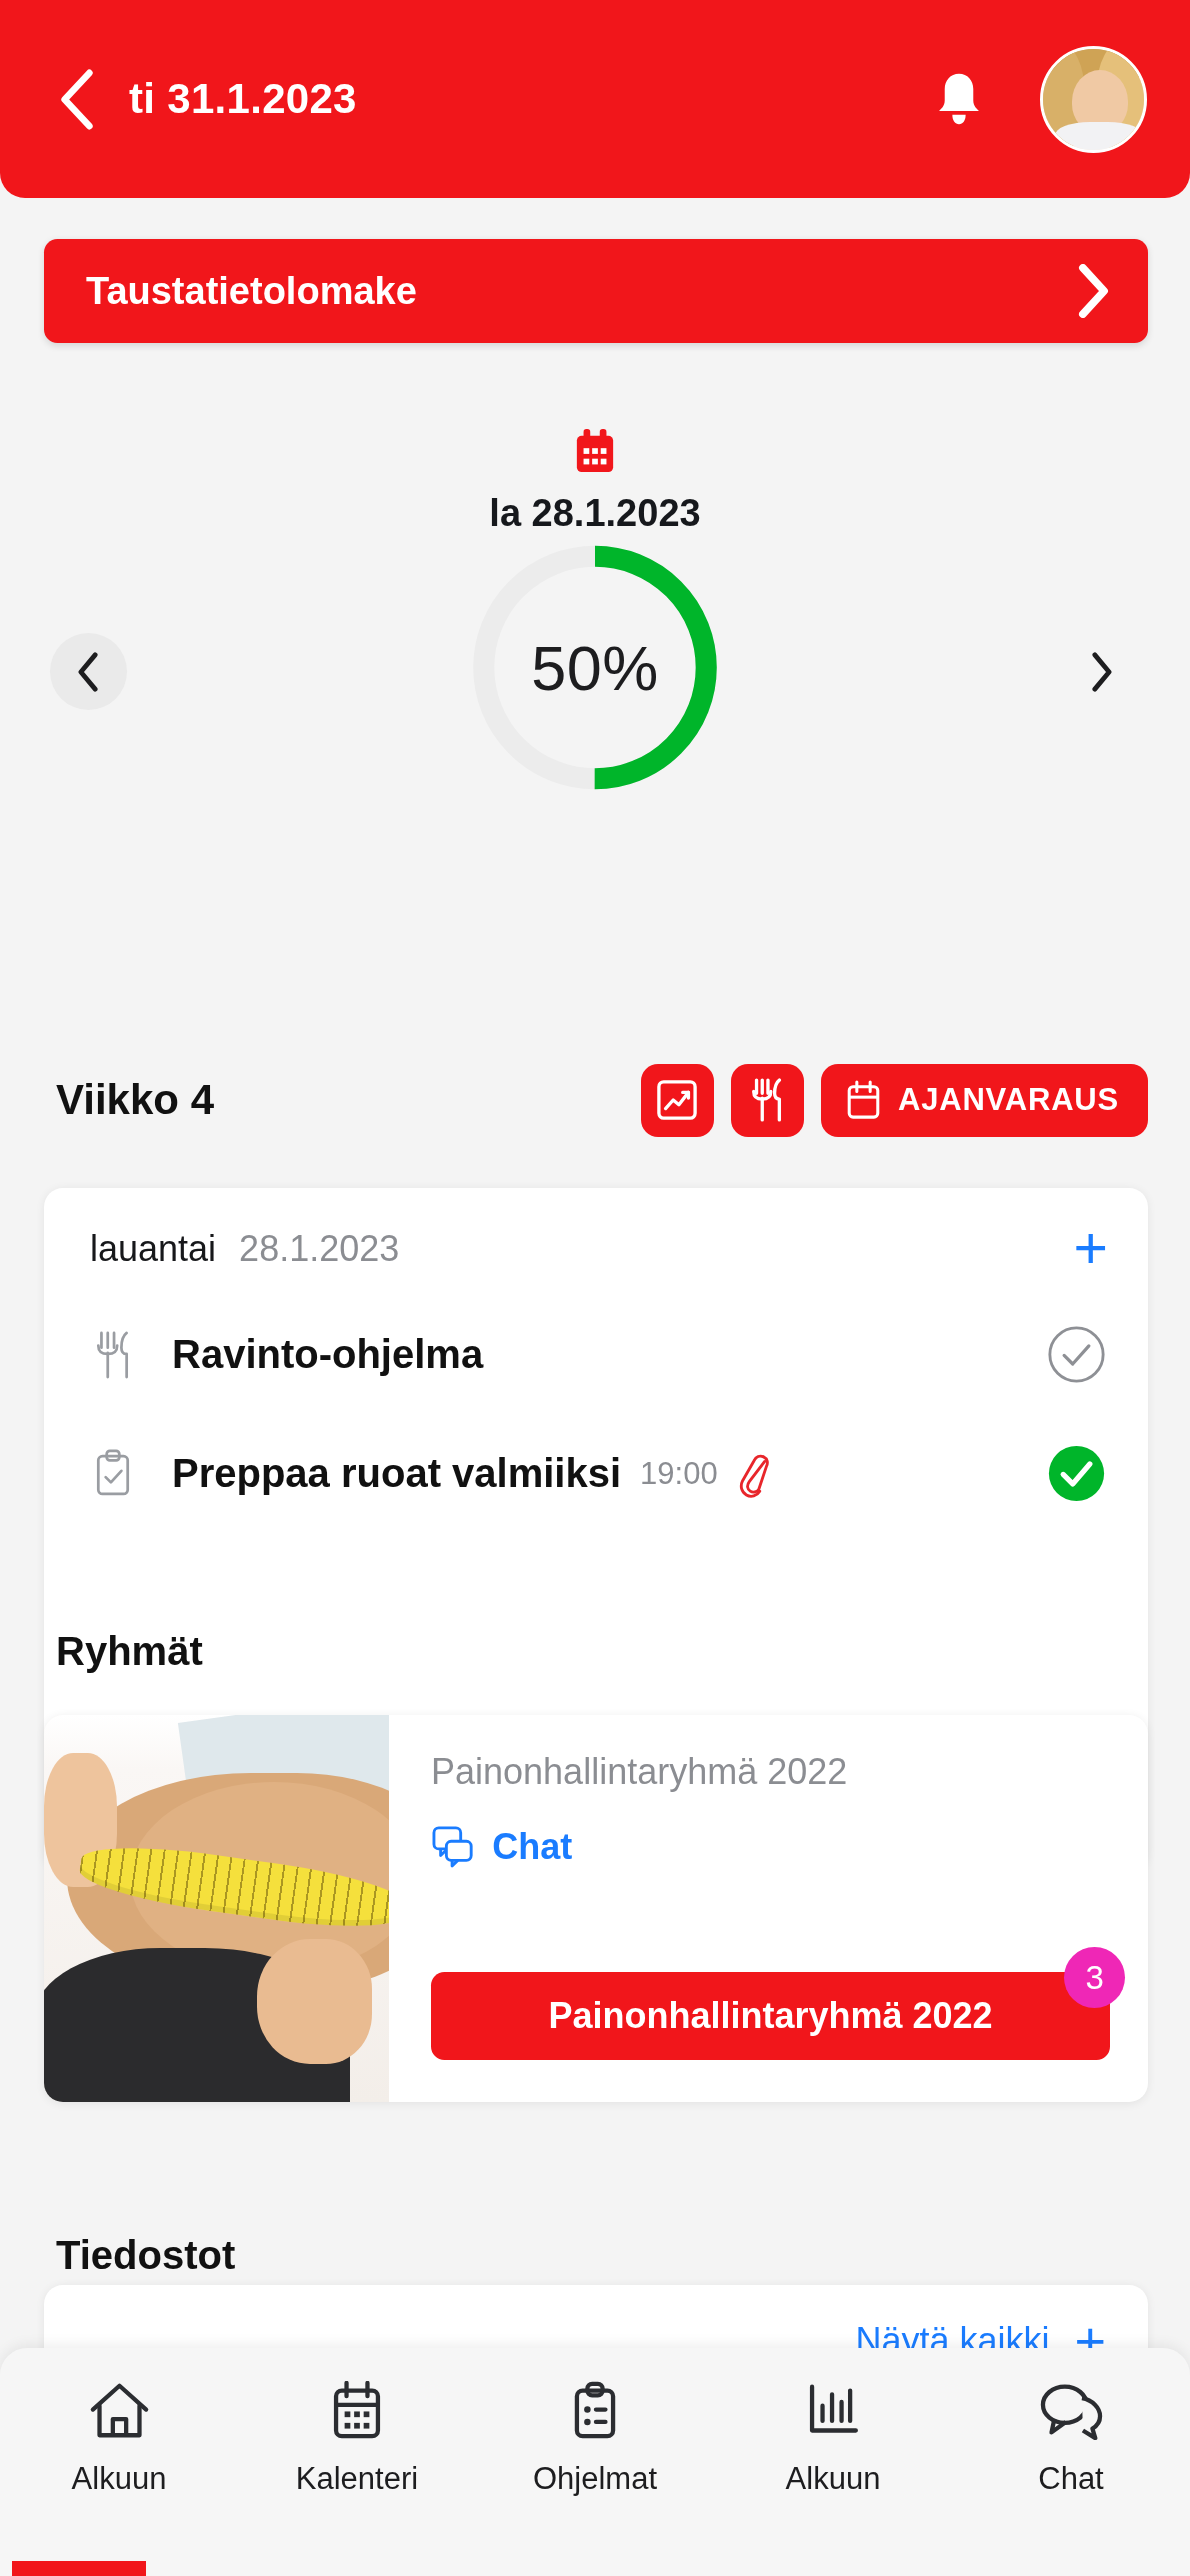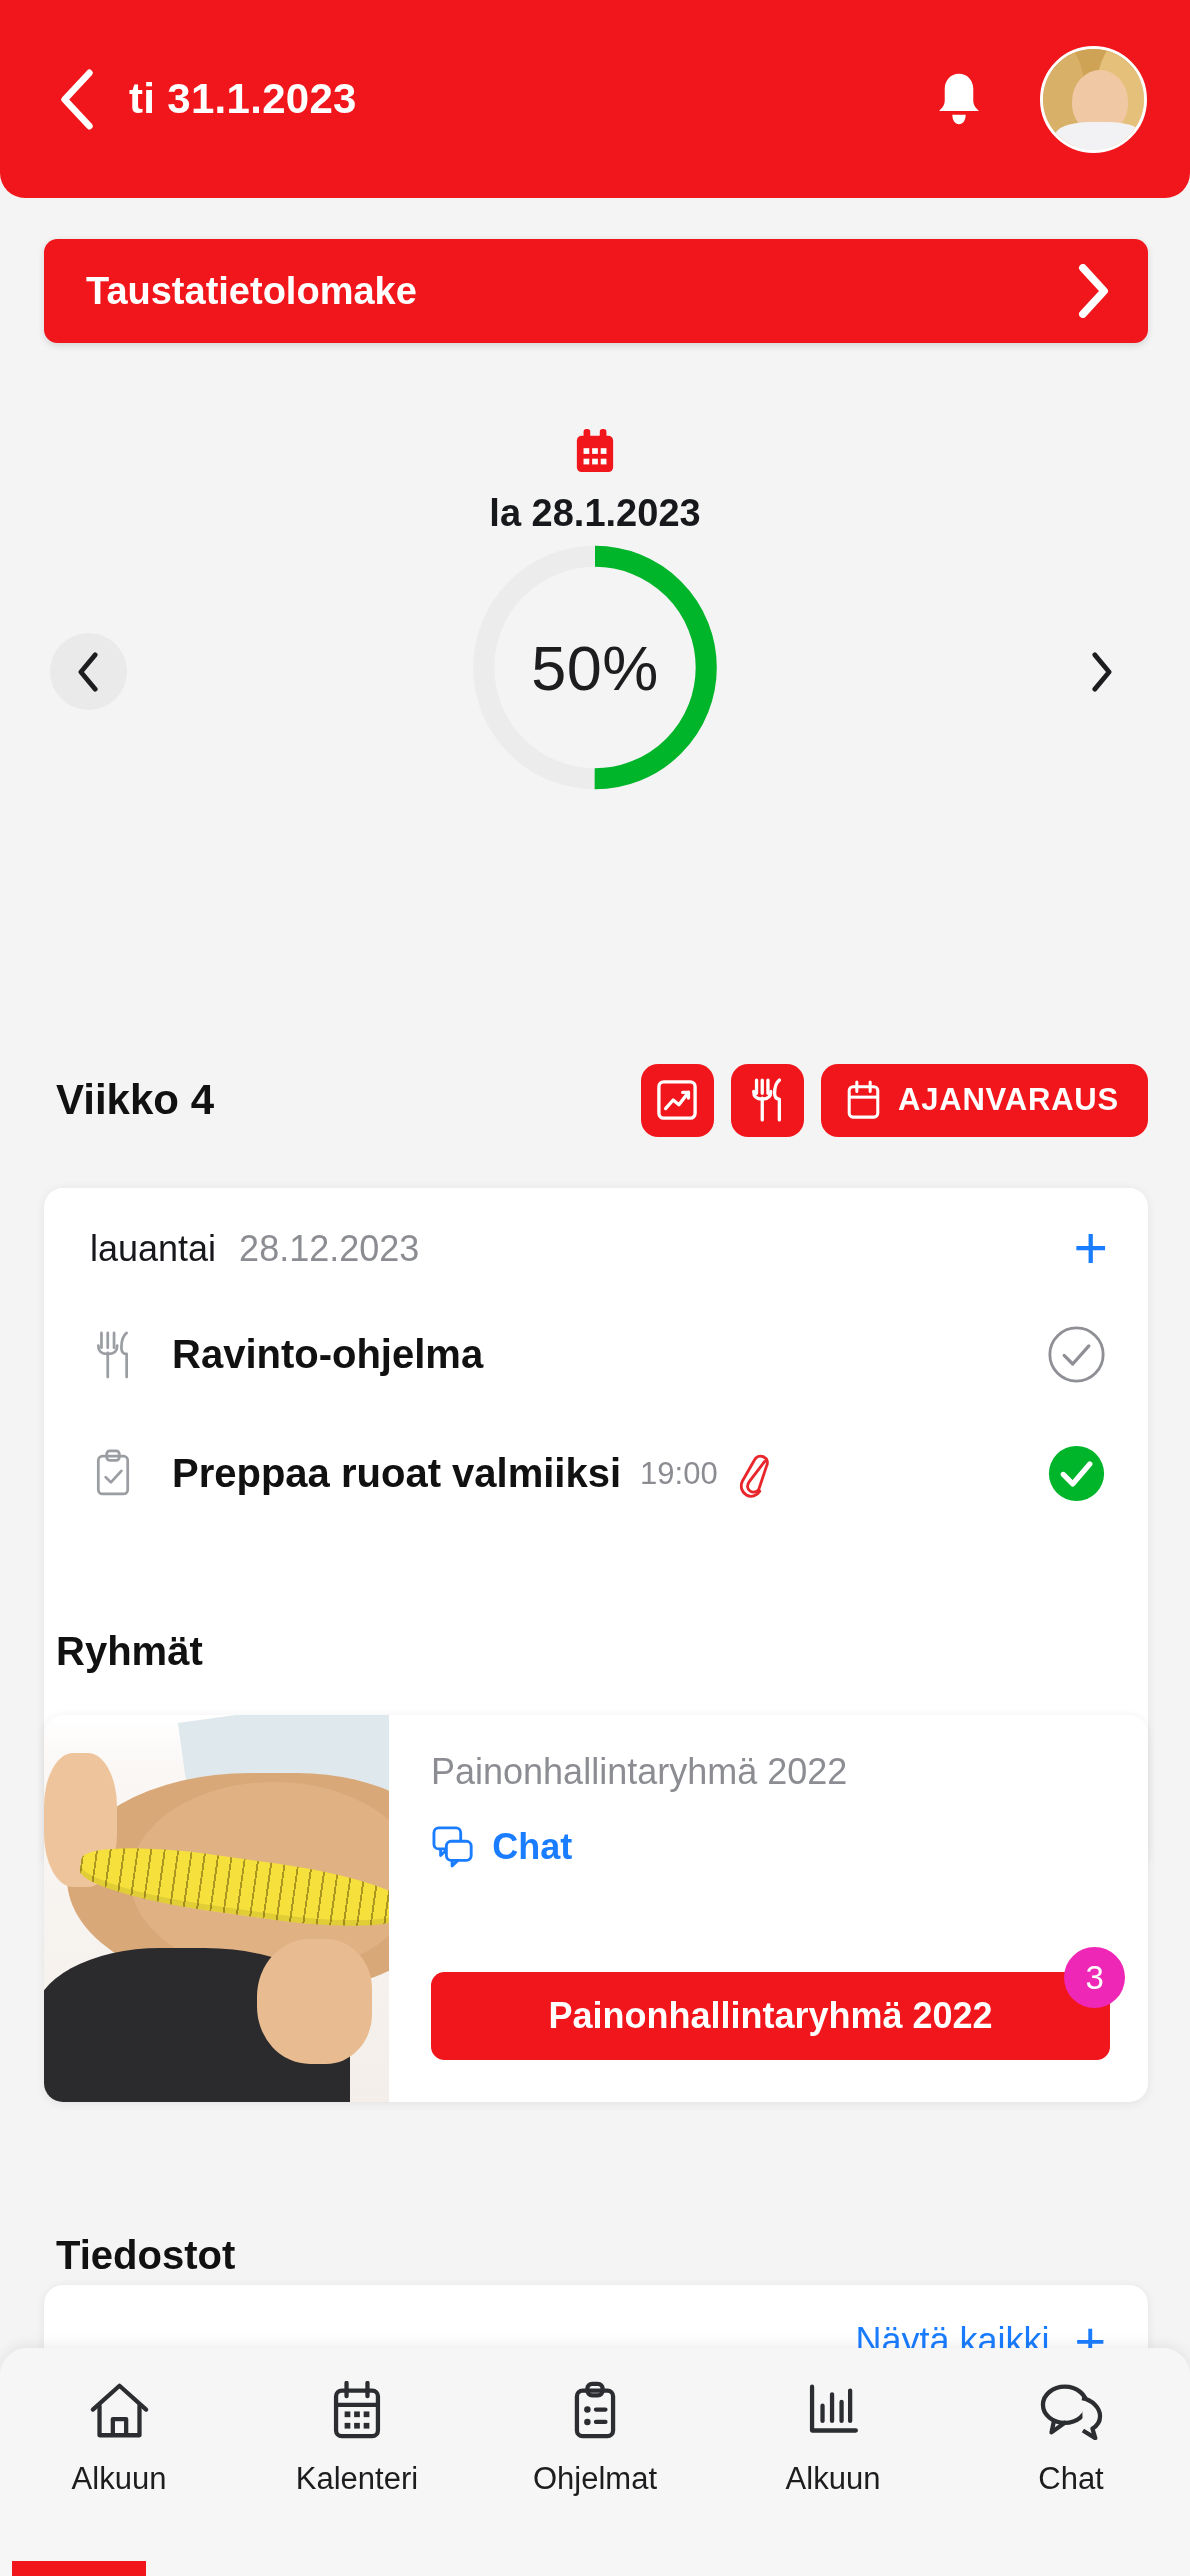--- a/index.html
+++ b/index.html
@@ -248,21 +248,21 @@
           <path d="M3 18 L33 18" stroke="#fff" stroke-width="3.2"></path>
         </svg>
         <div class="pill-wide-label">AJANVARAUS</div>
       </div>
     </div>
   </div>
 
   <div class="card task-card">
     <div class="task-head">
       <div class="task-head-day">lauantai</div>
-      <div class="task-head-date">28.12.2023</div>
+      <div class="task-head-date">28.1.2023</div>
       <div class="task-add">+</div>
     </div>
 
     <div class="task-row">
       <div class="task-icon">
         <svg width="42" height="50" viewBox="0 0 40 46">
           <path d="M9 2 L9 16 M15 2 L15 16 M21 2 L21 16" stroke="#9a9da2" stroke-width="2.6" stroke-linecap="round"></path>
           <path d="M6 14 c0 6 3 8 9 8 c6 0 9-2 9-8" fill="none" stroke="#9a9da2" stroke-width="2.6" stroke-linecap="round"></path>
           <path d="M15 21 L15 44" stroke="#9a9da2" stroke-width="2.6" stroke-linecap="round"></path>
           <path d="M33 2 c-4 3 -5 9 -5 14 c0 4 2 6 5 6 L33 44" fill="none" stroke="#9a9da2" stroke-width="2.6" stroke-linecap="round" stroke-linejoin="round"></path>

